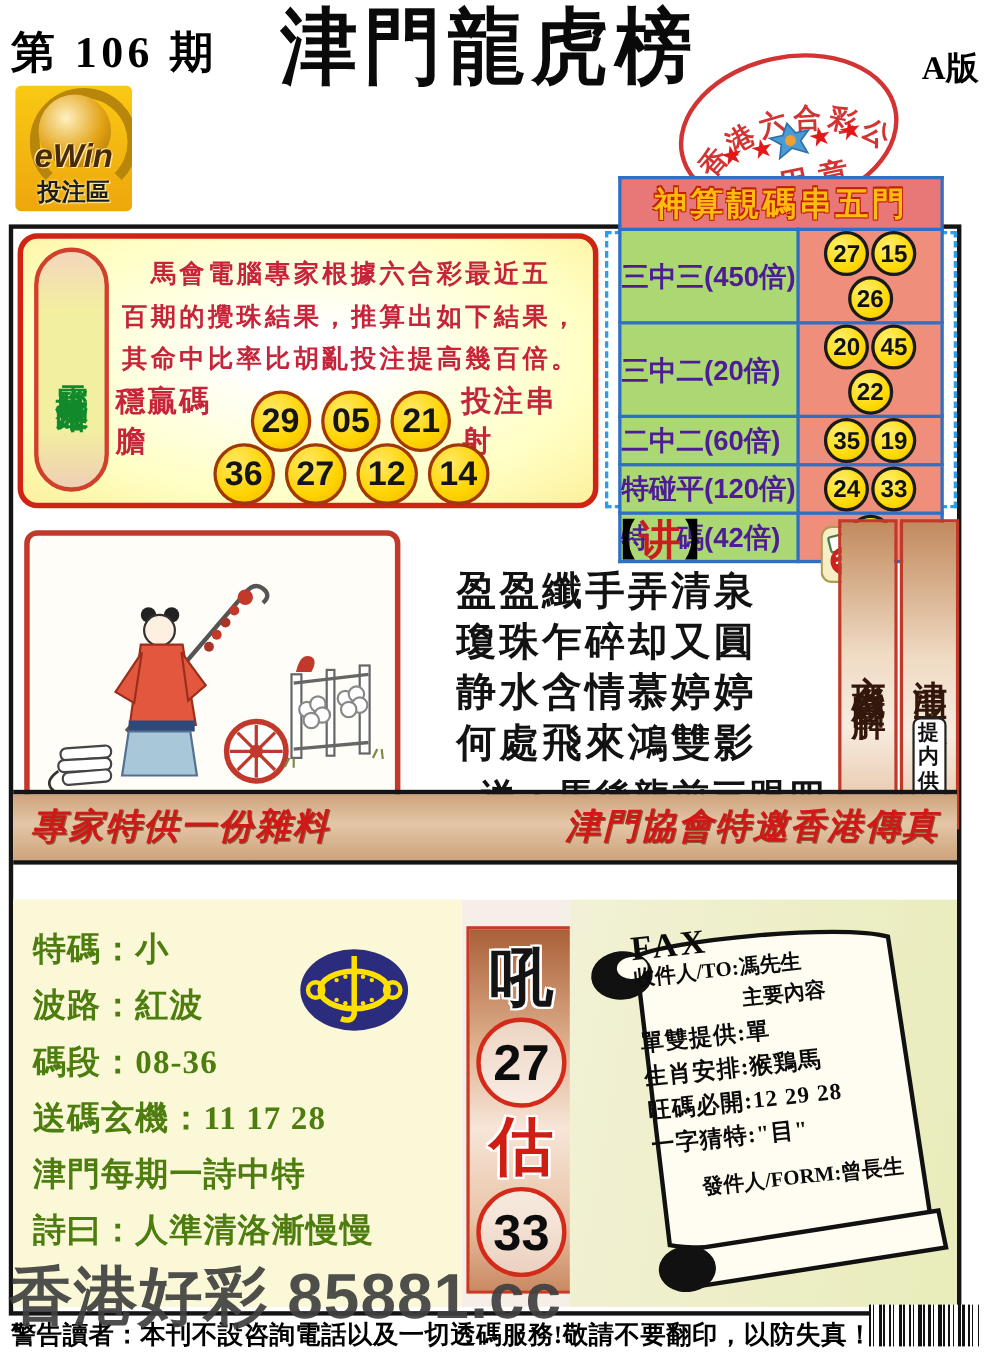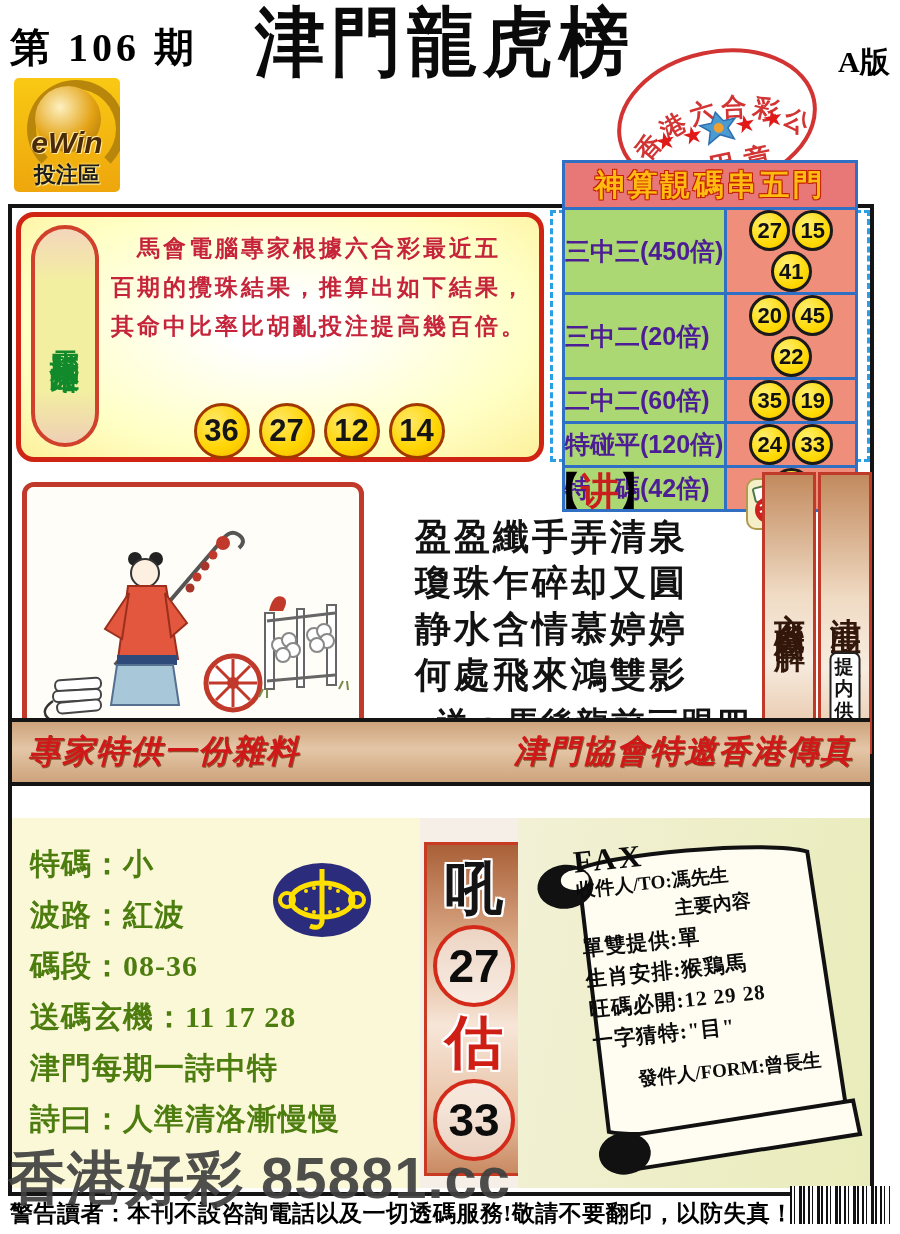--- a/index.html
+++ b/index.html
@@ -166,38 +166,45 @@
 
   <div class="abs ybox">
     <div class="capsule">
       <span>電腦投注策略</span>
     </div>
     <div class="ylines">
       <div>馬會電腦專家根據六合彩最近五</div>
       <div>百期的攪珠結果，推算出如下結果，</div>
       <div>其命中比率比胡亂投注提高幾百倍。</div>
     </div>
+    <div class="num-row row1">
+      <span class="red-label">穩贏碼膽</span>
+      <span class="circle">29</span>
+      <span class="circle">05</span>
+      <span class="circle">21</span>
+      <span class="red-label">投注串射</span>
+    </div>
     <div class="num-row row2">
       <span class="circle">36</span>
       <span class="circle">27</span>
       <span class="circle">12</span>
       <span class="circle">14</span>
     </div>
   </div>
 
   <div class="abs dashed-box">
     <table class="serial">
       <tbody>
           <tr>
             <td colspan="2" class="st-title">神算靚碼串五門</td>
           </tr>
       <tr>
         <td class="st-label">三中三(450倍)</td>
         <td class="st-val">
-          <span class="tcircle">27</span><span class="tcircle">15</span><span class="tcircle">41</span>
+          <span class="tcircle">27</span><span class="tcircle">15</span><span class="tcircle">26</span>
         </td>
           </tr>
       <tr>
         <td class="st-label">三中二(20倍)</td>
         <td class="st-val">
           <span class="tcircle">20</span><span class="tcircle">45</span><span class="tcircle">22</span>
         </td>
           </tr>
       <tr>
         <td class="st-label">二中二(60倍)</td>

